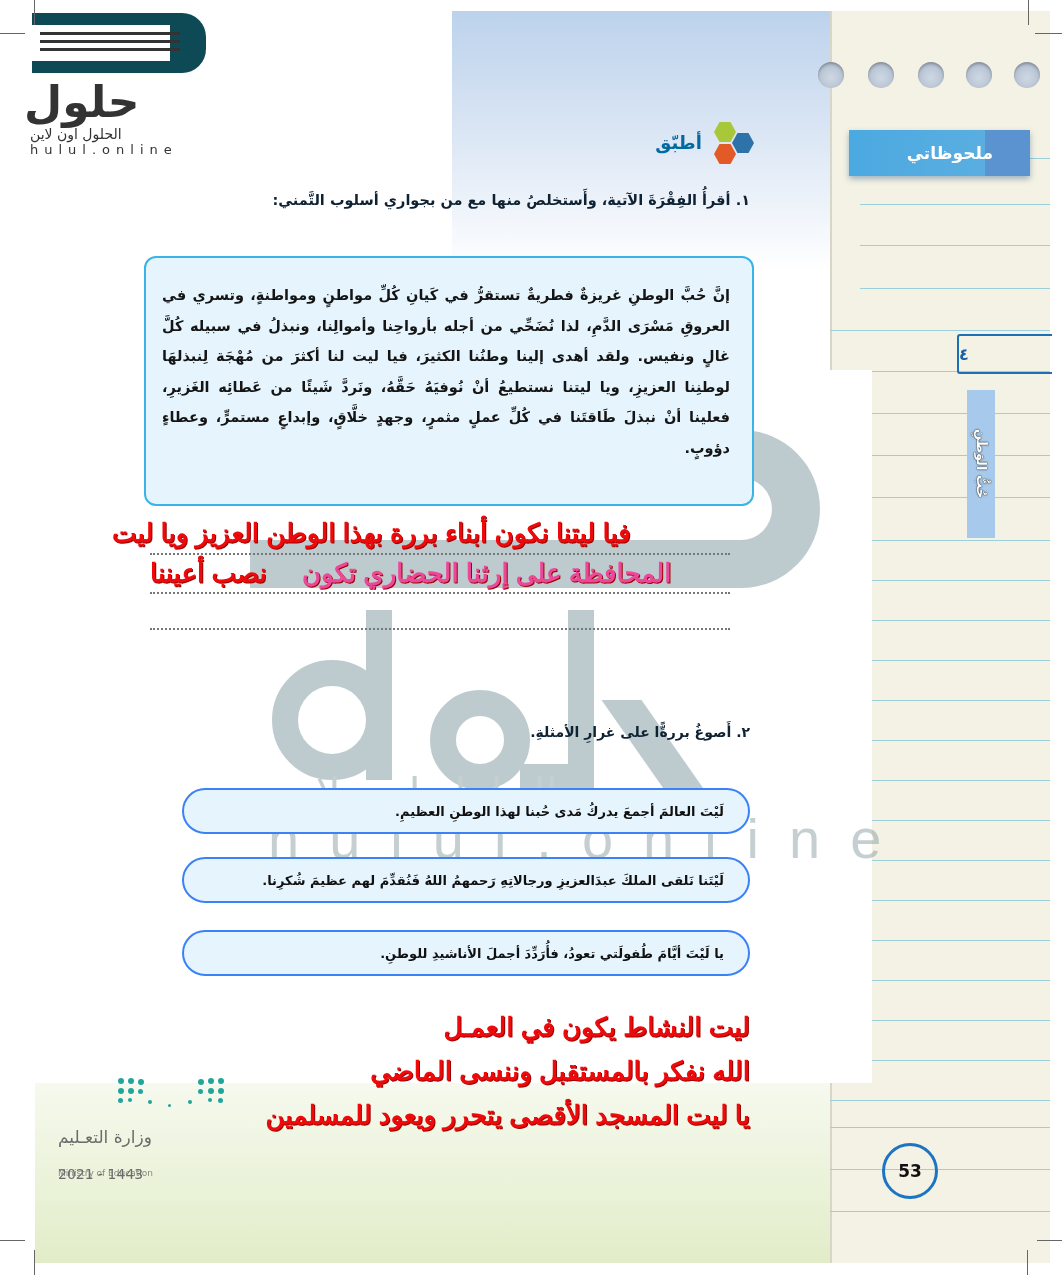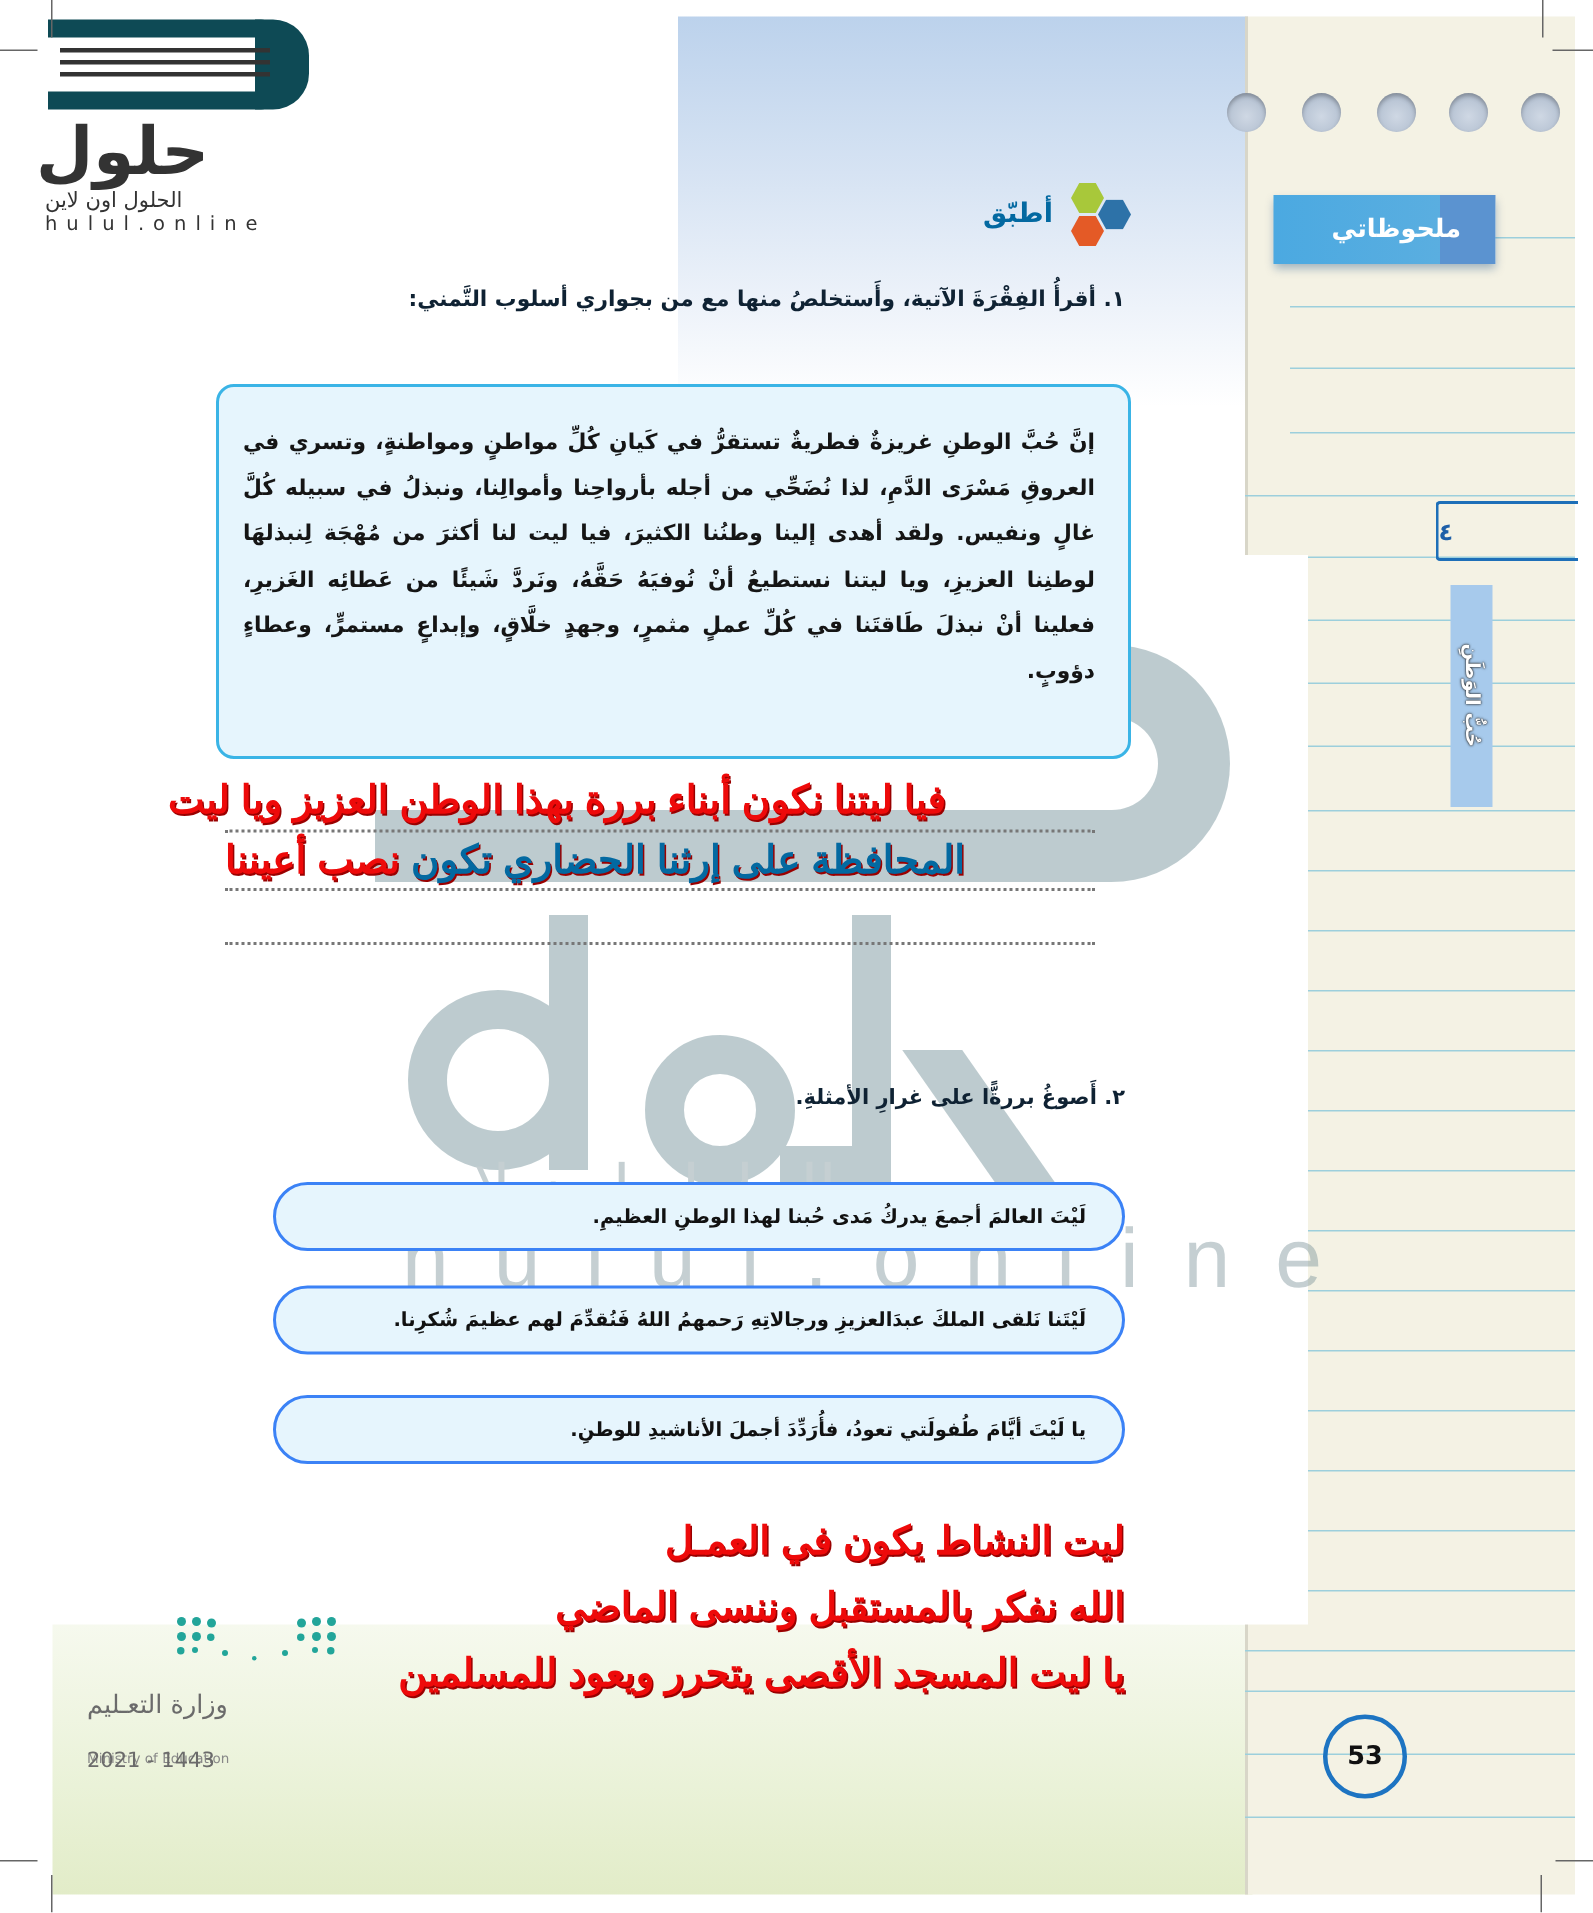--- a/index.html
+++ b/index.html
@@ -31,26 +31,26 @@
     }
     .hole {
       width: 26px; height: 26px; border-radius: 50%;
       background: radial-gradient(circle at 50% 60%, #cfd8e4 0%, #b8c4d4 60%, #9fabbd 100%);
       box-shadow: inset 0 2px 3px rgba(0,0,0,0.25);
       top: 62px;
     }
     .rule { height: 1px; background: #9ccfdc; }
 
     .notes-label {
-      left: 849px; top: 130px; width: 148px; height: 46px;
+      left: 849px; top: 130px; width: 181px; height: 46px;
       background: linear-gradient(to right, #4ba9e1 0%, #5aaee0 75%, #5b93d0 75%, #5b93d0 100%);
       box-shadow: 0 3px 6px rgba(0,60,120,0.35);
       color: #ffffff; font-weight: bold; font-size: 17px;
       display: flex; align-items: center; justify-content: flex-start;
-      padding-right: 23px;
+      padding-right: 37px;
     }
 
     .unit-box {
       left: 957px; top: 334px; width: 95px; height: 40px;
       border: 2px solid #1d6fb8; border-right: none; border-radius: 3px 0 0 3px;
       color: #1d5fa8; font-weight: bold; font-size: 16px;
       display: flex; align-items: center; justify-content: flex-end; padding-right: 20px;
     }
     .unit-tab {
       left: 967px; top: 390px; width: 28px; height: 148px;
@@ -96,21 +96,21 @@
       padding: 22px 22px 0 16px;
       font-size: 14.5px; font-weight: bold; color: #151515; line-height: 30.5px;
       text-align: justify; text-align-last: right;
     }
 
     .answer-line {
       left: 112px; font-size: 26px; font-weight: bold; color: #ee0a0a;
       white-space: nowrap; text-shadow: 1px 1px 0 #9a0000;
       font-family: "Liberation Sans", sans-serif;
     }
-    .answer-line .dark { color: #0369a1; }
+    .answer-line .dark { color: #ec4899; margin-left: 28px; }
     .dotted {
       left: 150px; width: 580px; height: 0; border-top: 2px dotted #777;
     }
 
     .example-box {
       left: 182px; width: 568px; height: 46px;
       background: #e6f5fd; border: 2px solid #3b82f6; border-radius: 24px;
       font-size: 13px; font-weight: bold; color: #111;
       display: flex; align-items: center; padding-right: 24px;
     }

